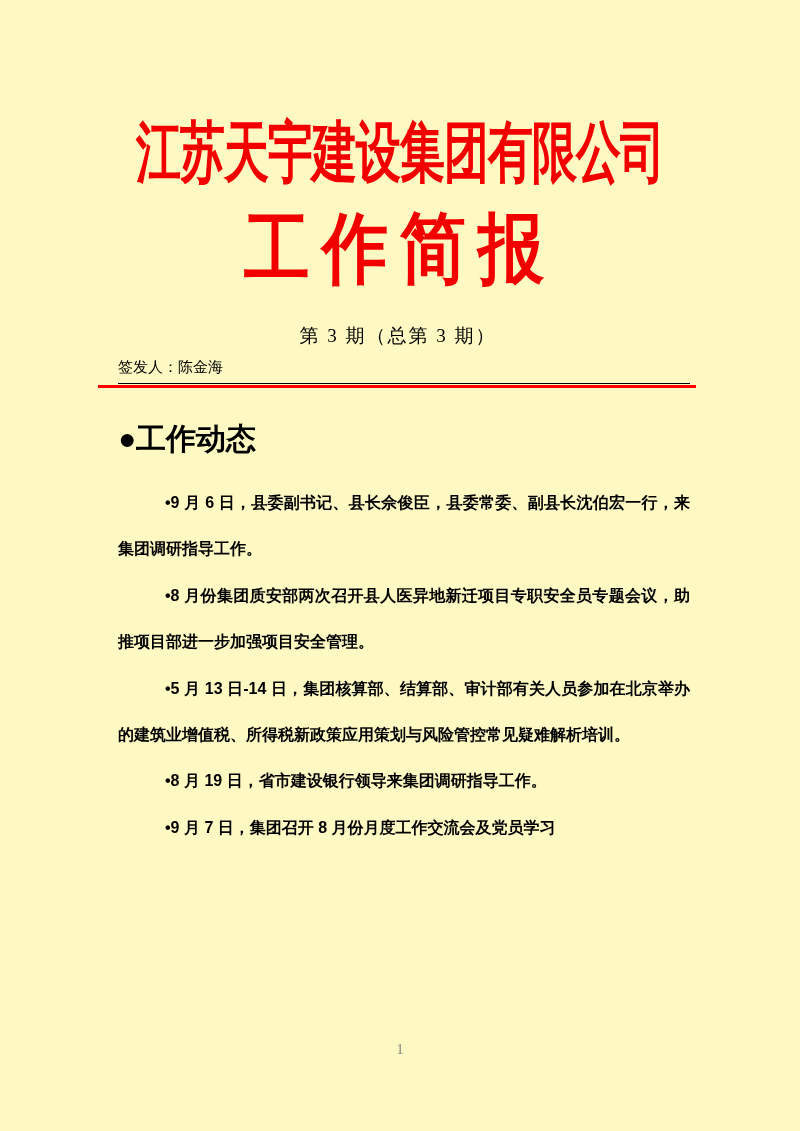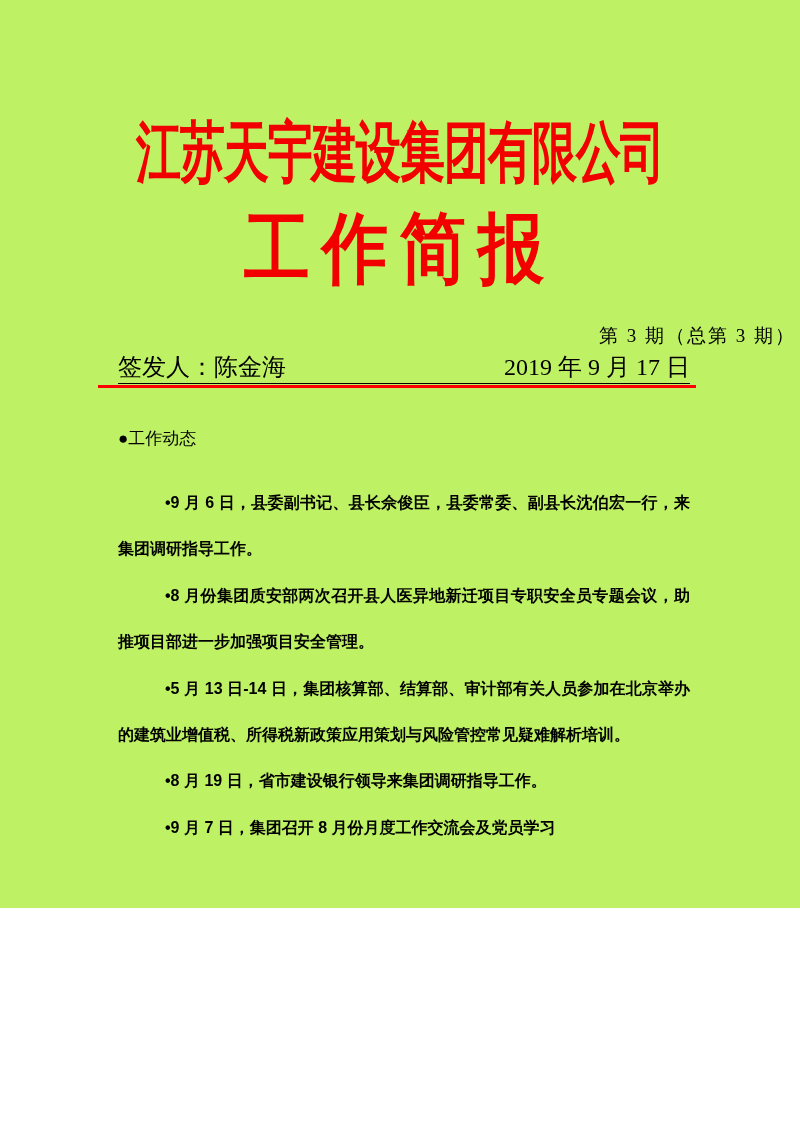--- a/index.html
+++ b/index.html
@@ -1,20 +1,20 @@
 <!DOCTYPE html>
 <html><head>
 <meta charset="utf-8">
 <style>
   html, body { margin: 0; padding: 0; background: #ffffff; }
   .page {
     position: relative;
     width: 800px;
-    height: 908px;
-    background: #bef264;
+    height: 1131px;
+    background: #fef9c3;
     overflow: hidden;
     font-family: "Liberation Sans", "DejaVu Sans", sans-serif;
     color: #000000;
   }
   .org-title {
     position: absolute;
     top: 120px; left: 0; right: 0;
     margin: 0;
     text-align: center;
     font-family: "Liberation Serif", "DejaVu Serif", serif;
@@ -38,50 +38,50 @@
     line-height: 68px;
     letter-spacing: 12px;
     color: #F20000;
     transform: scaleY(1.17);
     transform-origin: center top;
     white-space: nowrap;
   }
   .issue-line {
     position: absolute;
     top: 324px; left: 0; right: 4px;
-    text-align: right;
+    text-align: center;
     font-family: "Liberation Serif", "DejaVu Serif", serif;
     font-size: 19px;
     line-height: 24px;
     letter-spacing: 2px;
   }
   .signer-row {
     position: absolute;
     top: 355px; left: 118px; right: 110px;
     display: flex;
     justify-content: space-between;
     align-items: flex-end;
     font-family: "Liberation Serif", "DejaVu Serif", serif;
-    font-size: 24px;
+    font-size: 15px;
     line-height: 24px;
     padding-bottom: 4px;
     border-bottom: 1.5px solid #000000;
   }
   .red-rule {
     position: absolute;
     top: 385px; left: 98px; right: 104px;
     height: 2.5px;
     background: #FF0000;
   }
   .section-heading {
     position: absolute;
     top: 424px; left: 118px;
     font-family: "Liberation Sans", "DejaVu Sans", sans-serif;
-    font-weight: normal;
-    font-size: 17px;
+    font-weight: bold;
+    font-size: 30px;
     line-height: 30px;
   }
   .body-text {
     position: absolute;
     top: 480px; left: 118px; right: 110px;
     font-family: "Liberation Sans", "DejaVu Sans", sans-serif;
     font-size: 16px;
     font-weight: 600;
     line-height: 46.4px;
     text-align: justify;
@@ -106,21 +106,20 @@
 <div class="page">
 
   <h1 class="org-title">江苏天宇建设集团有限公司</h1>
 
   <h2 class="doc-title">工作简报</h2>
 
   <div class="issue-line">第 3 期（总第 3 期）</div>
 
   <div class="signer-row">
     <span>签发人：陈金海</span>
-    <span>2019 年 9 月 17 日</span>
   </div>
 
   <div class="red-rule"></div>
 
   <div class="section-heading">●工作动态</div>
 
   <div class="body-text">
     <p>•9 月 6 日，县委副书记、县长佘俊臣，县委常委、副县长沈伯宏一行，来集团调研指导工作。</p>
     <p>•8 月份集团质安部两次召开县人医异地新迁项目专职安全员专题会议，助推项目部进一步加强项目安全管理。</p>
     <p>•5 月 13 日-14 日，集团核算部、结算部、审计部有关人员参加在北京举办的建筑业增值税、所得税新政策应用策划与风险管控常见疑难解析培训。</p>

